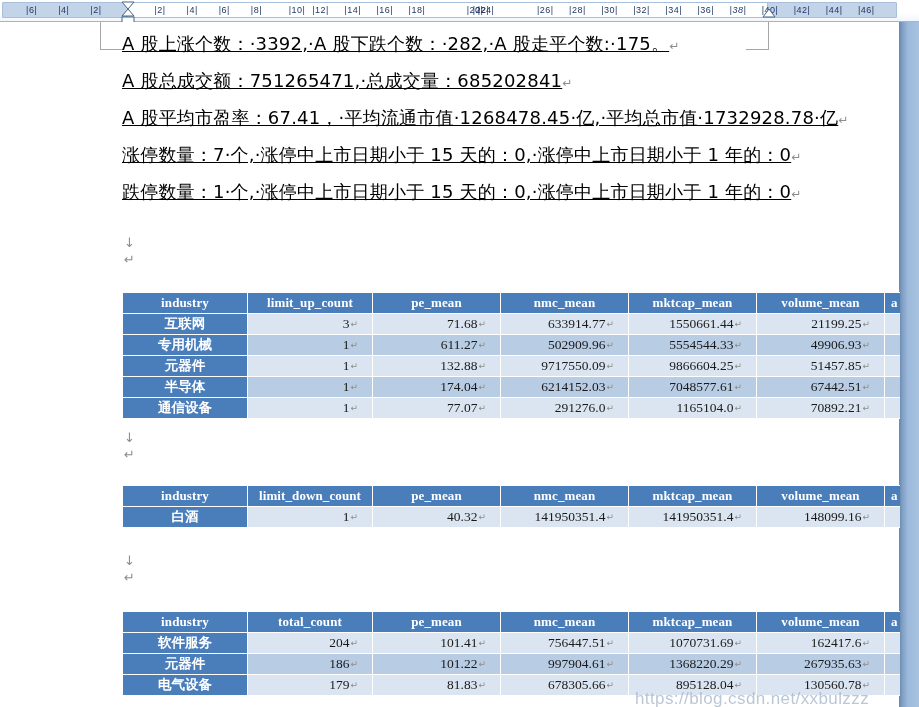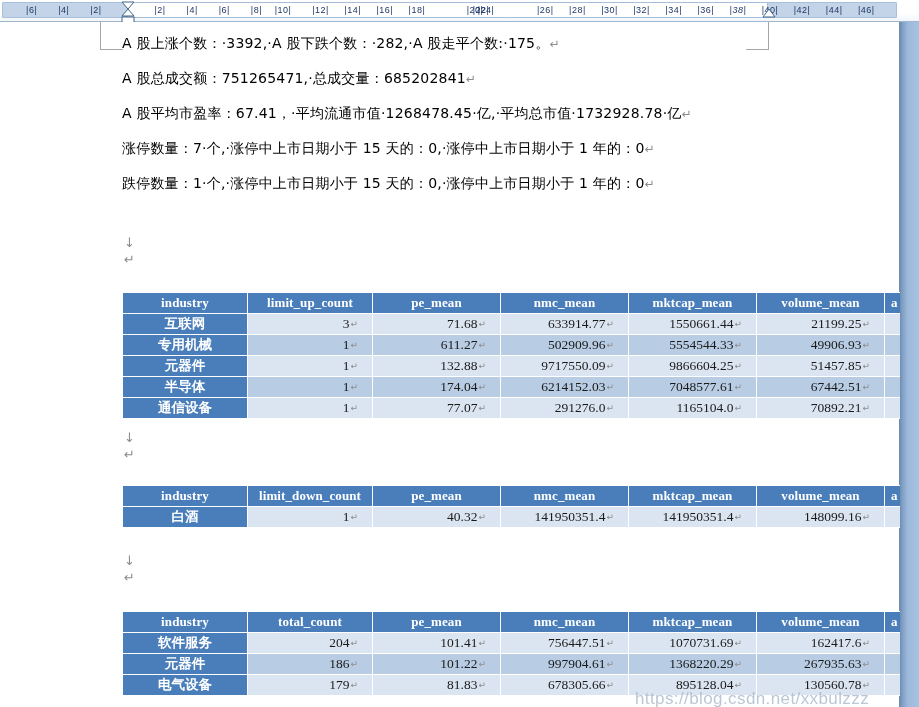--- a/index.html
+++ b/index.html
@@ -96,21 +96,21 @@
     width: 700px;
   }
   .para {
     font-size: 14.5px;
     line-height: 15px;
     color: #000000;
     white-space: nowrap;
     margin-bottom: 19px;
     letter-spacing: .2px;
   }
-  .para .cn { font-family: "DejaVu Sans", "Liberation Sans", sans-serif; font-size: 14px; }
+  .para .cn { font-family: "DejaVu Sans", "Liberation Sans", sans-serif; font-size: 18px; text-decoration: underline; }
   .pilcrow {
     color: #8C8C8C;
     font-size: 12px;
     font-family: "DejaVu Sans", sans-serif;
   }
   .mark-line {
     color: #8C8C8C;
     font-size: 13px;
     font-family: "DejaVu Sans", sans-serif;
     line-height: 17px;
@@ -191,21 +191,21 @@
     <div class="ruler-zone" style="left:767px;width:130px;"></div>
 
     <div id="ruler-ticks">
         <div class="rtick" style="left: 31.7px;">|6|</div>
         <div class="rtick" style="left: 63.8px;">|4|</div>
         <div class="rtick" style="left: 95.9px;">|2|</div>
         <div class="rtick" style="left: 160.1px;">|2|</div>
         <div class="rtick" style="left: 192.2px;">|4|</div>
         <div class="rtick" style="left: 224.3px;">|6|</div>
         <div class="rtick" style="left: 256.4px;">|8|</div>
-        <div class="rtick" style="left: 283px;">|10|</div>
+        <div class="rtick" style="left: 297px;">|10|</div>
         <div class="rtick" style="left: 320.6px;">|12|</div>
         <div class="rtick" style="left: 352.7px;">|14|</div>
         <div class="rtick" style="left: 384.8px;">|16|</div>
         <div class="rtick" style="left: 416.9px;">|18|</div>
         <div class="rtick" style="left: 475px;">|20|</div>
         <div class="rtick" style="left: 481.1px;">|22|</div>
         <div class="rtick" style="left: 486px;">|24|</div>
         <div class="rtick" style="left: 545.3px;">|26|</div>
         <div class="rtick" style="left: 577.4px;">|28|</div>
         <div class="rtick" style="left: 609.5px;">|30|</div>

